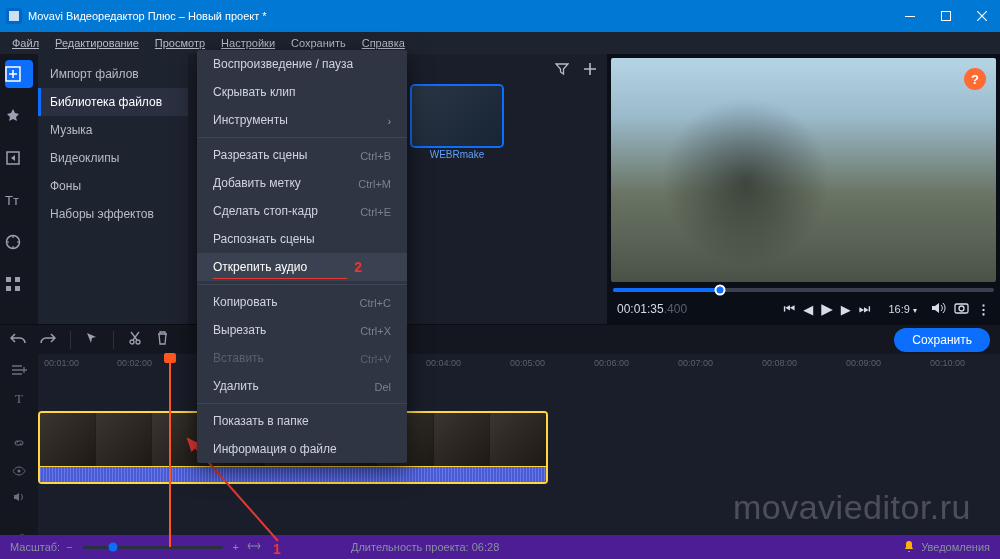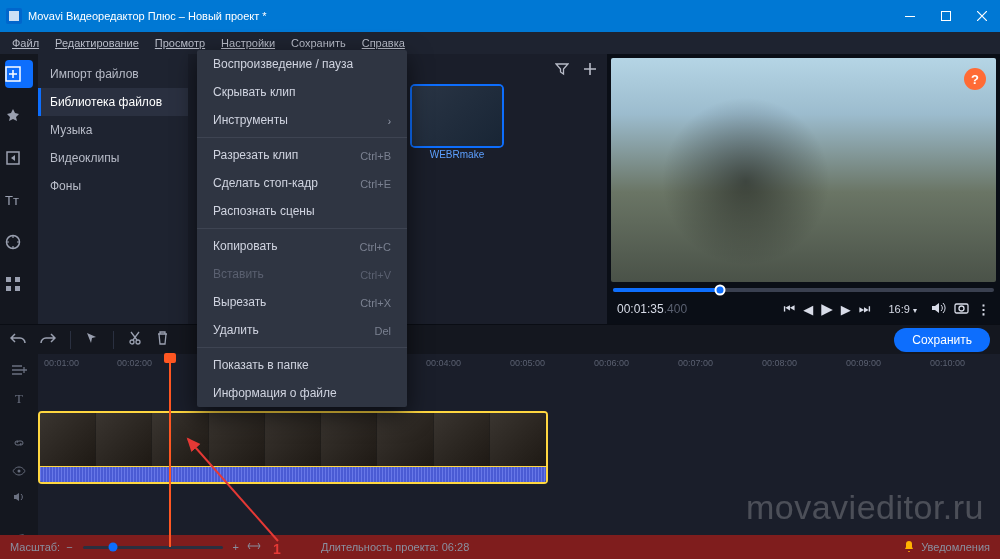--- a/index.html
+++ b/index.html
@@ -63,24 +63,24 @@
 .vtrack{height:73px;margin:3px 0 2px;position:relative}
 .clip{position:absolute;left:0;width:510px;height:100%;border:2px solid #ffd740;border-radius:4px;overflow:hidden;display:flex}
 .clip .fr{flex:1;background:linear-gradient(135deg,#3a3530 0%,#1a1510 100%);border-right:1px solid rgba(0,0,0,.35)}
 .atrack{position:absolute;left:0;bottom:0;right:0;height:16px;background:#4a5bd4;border-top:1px solid #ffd740}
 .atrack::before{content:'';position:absolute;inset:0;background:repeating-linear-gradient(90deg,#6878e8 0,#6878e8 1px,transparent 1px,transparent 3px)}
 .arrow1{position:absolute;left:145px;top:20px;z-index:6;pointer-events:none}
 .arrow1 svg{overflow:visible}
 .num1{position:absolute;left:235px;top:130px;color:#e53935;font-weight:bold;font-size:14px;z-index:6}
 .atrack2{height:28px;margin-top:10px}
 .mtrack{height:28px;margin-top:6px}
-.status{position:absolute;bottom:0;left:0;right:0;height:24px;background:#7f1d1d;display:flex;align-items:center;padding:0 10px;font-size:11px;color:#8a90a0}
+.status{position:absolute;bottom:0;left:0;right:0;height:24px;background:#4c1d95;display:flex;align-items:center;padding:0 10px;font-size:11px;color:#8a90a0}
 .zslider{width:140px;height:3px;background:#2a3040;margin:0 10px;position:relative;border-radius:2px}
 .zslider .knob{position:absolute;left:22%;top:50%;transform:translate(-50%,-50%);width:9px;height:9px;background:#0d6efd;border-radius:50%}
-.wm{position:absolute;right:16px;bottom:32px;font-size:34px;color:rgba(255,255,255,.22);font-family:'Segoe UI',sans-serif;letter-spacing:.5px;z-index:50;pointer-events:none}
+.wm{position:absolute;right:29px;bottom:32px;font-size:34px;color:rgba(255,255,255,.22);font-family:'Segoe UI',sans-serif;letter-spacing:.5px;z-index:50;pointer-events:none}
 .notif{margin-left:auto;display:flex;align-items:center;gap:6px}
 </style>
 </head>
 <body>
 
 <div class="titlebar">
   <div class="app-ico">
       <svg width="10" height="10" viewBox="0 0 10 10">
         <rect width="10" height="10" fill="#fff" opacity=".8"></rect>
       </svg>
@@ -153,20 +153,21 @@
         </svg>
       </div>
   </div>
 
   <div class="panel">
     <div class="pitem">Импорт файлов</div>
     <div class="pitem sel">Библиотека файлов</div>
     <div class="pitem">Музыка</div>
     <div class="pitem">Видеоклипы</div>
     <div class="pitem">Фоны</div>
+    <div class="pitem">Наборы эффектов</div>
   </div>
 
   <div class="library">
     <div class="lib-title">Библиотека файлов</div>
     <div class="lib-tools">
       <span><svg width="14" height="14" viewBox="0 0 14 14">
             <path d="M1 2h12l-4.5 5v5l-3-2V7z" fill="none" stroke="currentColor" stroke-width="1.3"></path>
           </svg></span>
       <span><svg width="14" height="14" viewBox="0 0 14 14">
             <path d="M7 1v12M1 7h12" stroke="currentColor" stroke-width="1.6"></path>
@@ -223,42 +224,50 @@
     </div>
   <div class="ctx-i">
       <span>Скрывать клип</span>
     </div>
   <div class="ctx-i">
       <span>Инструменты</span>
       <span class="arr">›</span>
     </div>
   <div class="ctx-sep"></div>
   <div class="ctx-i">
-      <span>Разрезать клип</span>
+      <span>Разрезать сцены</span>
       <span class="sc">Ctrl+B</span>
+    </div>
+  <div class="ctx-i">
+      <span>Добавить метку</span>
+      <span class="sc">Ctrl+M</span>
     </div>
   <div class="ctx-i">
       <span>Сделать стоп-кадр</span>
       <span class="sc">Ctrl+E</span>
     </div>
   <div class="ctx-i">
       <span>Распознать сцены</span>
     </div>
+  <div class="ctx-i hl">
+      <span>Открепить аудио</span>
+      <span class="annot2">2</span>
+    </div>
   <div class="ctx-sep"></div>
   <div class="ctx-i">
       <span>Копировать</span>
       <span class="sc">Ctrl+C</span>
+    </div>
+  <div class="ctx-i">
+      <span>Вырезать</span>
+      <span class="sc">Ctrl+X</span>
     </div>
   <div class="ctx-i dis">
       <span>Вставить</span>
       <span class="sc">Ctrl+V</span>
-    </div>
-  <div class="ctx-i">
-      <span>Вырезать</span>
-      <span class="sc">Ctrl+X</span>
     </div>
   <div class="ctx-i">
       <span>Удалить</span>
       <span class="sc">Del</span>
     </div>
   <div class="ctx-sep"></div>
   <div class="ctx-i">
       <span>Показать в папке</span>
     </div>
   <div class="ctx-i">
@@ -361,21 +370,21 @@
 <div class="status">
   <span>Масштаб:</span>
   <span style="margin-left:6px">−</span>
   <div class="zslider">
       <div class="knob"></div>
     </div>
   <span>+</span>
   <span style="margin-left:8px"><svg width="14" height="10" viewBox="0 0 14 10">
         <path d="M1 5h12M3 2l-2 3 2 3M11 2l2 3-2 3" fill="none" stroke="currentColor"></path>
       </svg></span>
-  <span style="margin-left:60px">Длительность проекта:  06:28</span>
+  <span style="margin-left:90px">Длительность проекта:  06:28</span>
   <div class="notif">
     <span style="color:#ffb300"><svg width="12" height="13" viewBox="0 0 12 13">
           <path d="M6 1a3 3 0 013 3v3l1 2H2l1-2V4a3 3 0 013-3zM5 11h2a1 1 0 01-2 0z" fill="currentColor"></path>
         </svg></span>
     <span>Уведомления</span>
   </div>
 </div>
 
 <div class="wm">movavieditor.ru</div>
 

